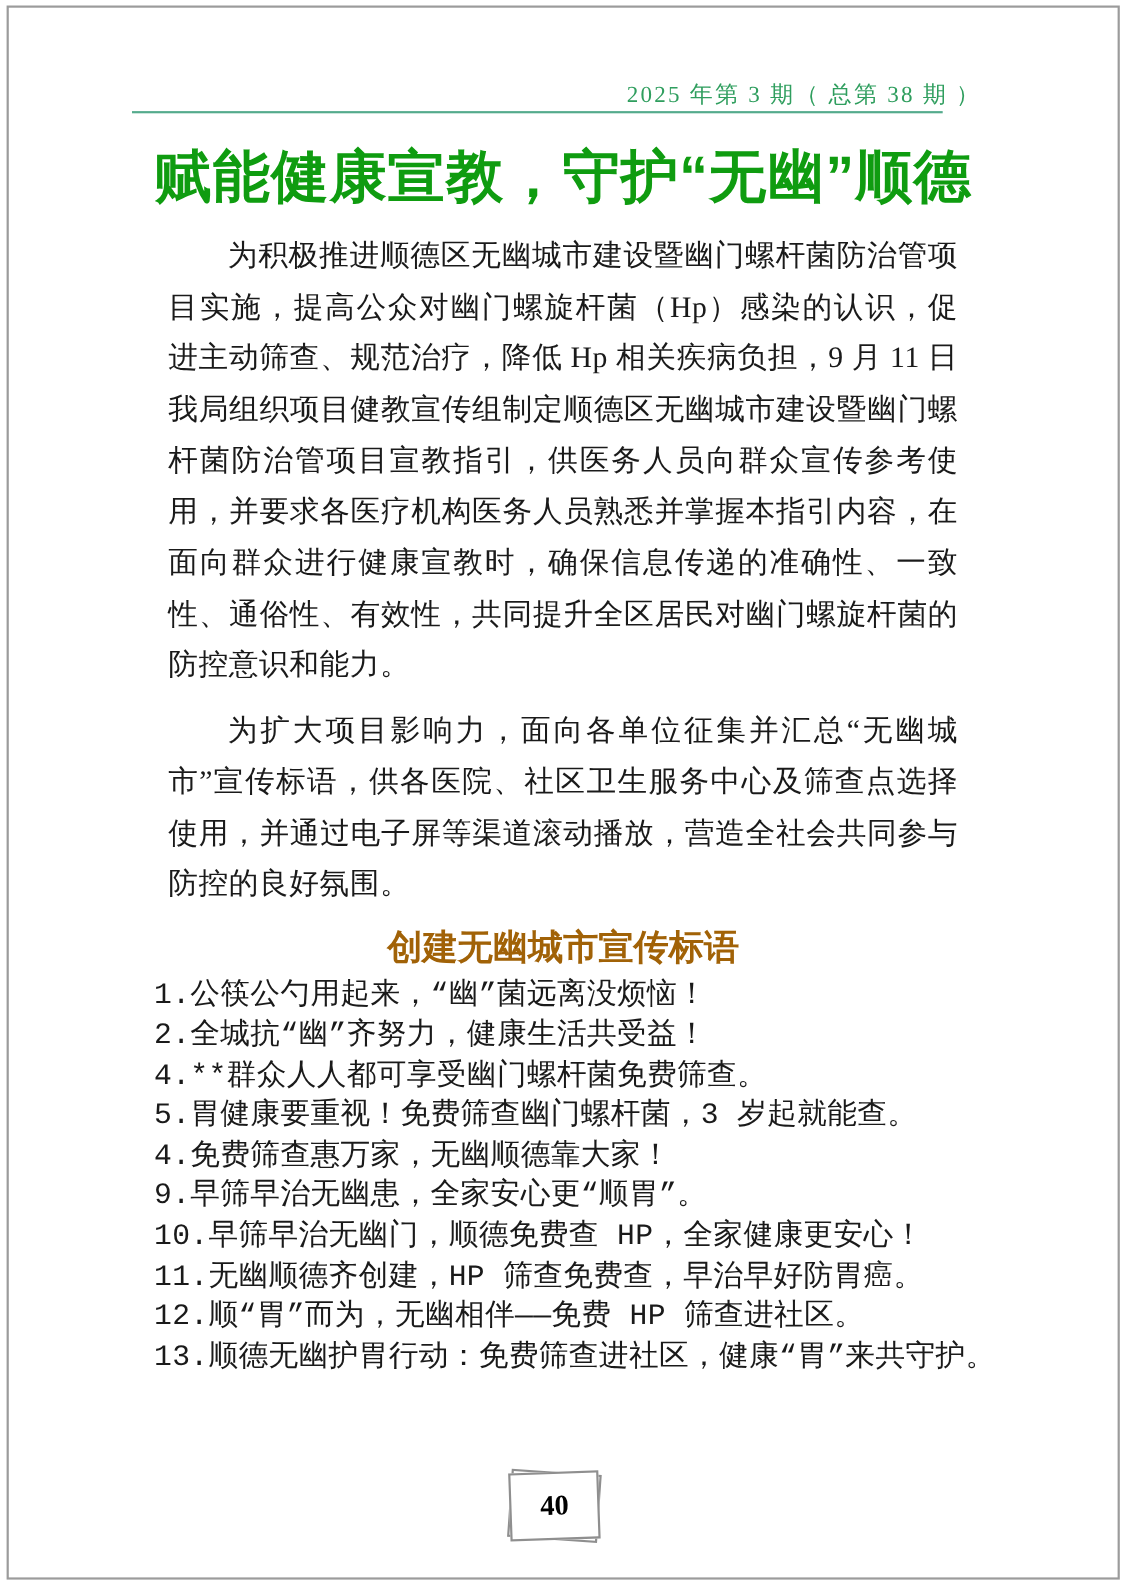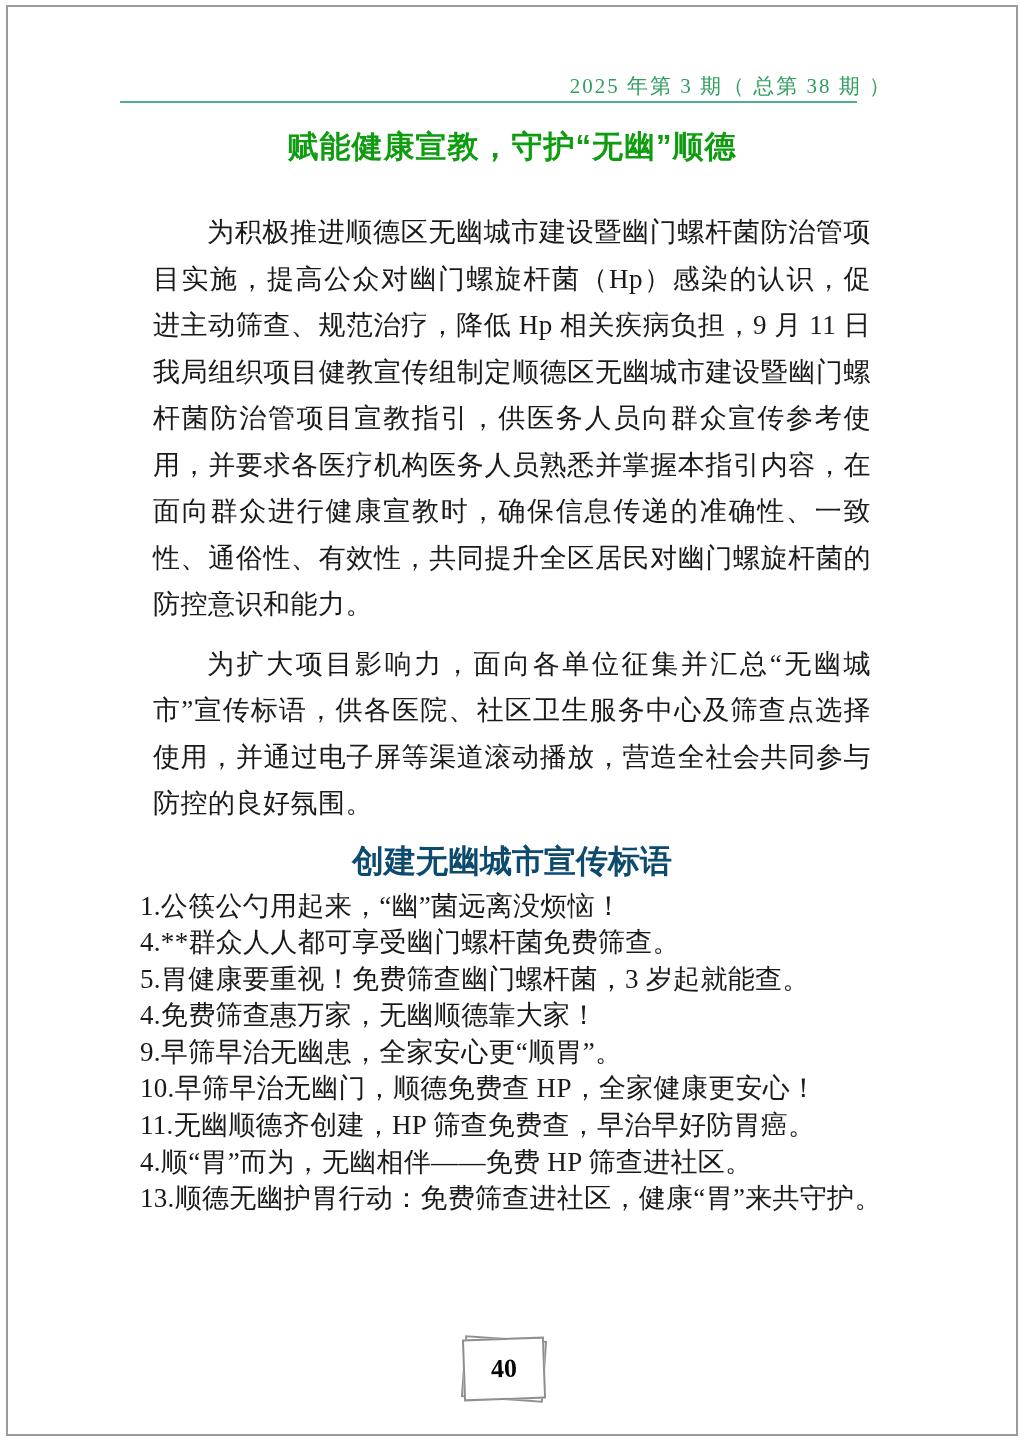--- a/index.html
+++ b/index.html
@@ -39,21 +39,21 @@
     width:737px;height:2px;
     background:var(--rule-green,#55ab8d);
   }
   .doc-title{
     position:absolute;
     top:126px;left:0;width:100%;
     margin:0;
     text-align:center;
     font-family:"Liberation Sans","DejaVu Sans",sans-serif;
     font-weight:700;
-    font-size:31px;
+    font-size:52px;
     letter-spacing:1px;
     color:var(--title-green,#0f9c10);
   }
   .content{
     position:absolute;
     left:140px;right:140px;top:196px;
   }
   .body-paragraph{
     margin:13px;
     font-size:27px;
@@ -61,28 +61,29 @@
     text-align:justify;
     text-indent:2em;
     letter-spacing:0.5px;
   }
   .slogan-heading{
     margin:6px 0 4px 0;
     text-align:center;
     font-family:"Liberation Sans","DejaVu Sans",sans-serif;
     font-weight:700;
     font-size:32px;
-    color:#0c4a6e;
+    color:#a16207;
   }
   .slogan-list{margin:0;padding:0;list-style:none;}
   .slogan-item{
     font-size:27px;
     line-height:36.6px;
     white-space:nowrap;
     letter-spacing:0.3px;
+    font-family:Liberation Mono, monospace;
   }
   .credit-line{
     margin-top:10px;
     text-align:right;
     font-size:24px;
     line-height:34px;
     letter-spacing:1px;
   }
   .pagenum-wrap{
     position:absolute;
@@ -118,27 +119,28 @@
 <h1 class="doc-title">赋能健康宣教，守护“无幽”顺德</h1>
 
 <div class="content">
   <p class="body-paragraph">为积极推进顺德区无幽城市建设暨幽门螺杆菌防治管项目实施，提高公众对幽门螺旋杆菌（Hp）感染的认识，促进主动筛查、规范治疗，降低 Hp 相关疾病负担，9 月 11 日我局组织项目健教宣传组制定顺德区无幽城市建设暨幽门螺杆菌防治管项目宣教指引，供医务人员向群众宣传参考使用，并要求各医疗机构医务人员熟悉并掌握本指引内容，在面向群众进行健康宣教时，确保信息传递的准确性、一致性、通俗性、有效性，共同提升全区居民对幽门螺旋杆菌的防控意识和能力。</p>
   <p class="body-paragraph">为扩大项目影响力，面向各单位征集并汇总“无幽城市”宣传标语，供各医院、社区卫生服务中心及筛查点选择使用，并通过电子屏等渠道滚动播放，营造全社会共同参与防控的良好氛围。</p>
 
   <h2 class="slogan-heading">创建无幽城市宣传标语</h2>
 
   <div class="slogan-list">
     <div class="slogan-item">1.公筷公勺用起来，“幽”菌远离没烦恼！</div>
+    <div class="slogan-item">2.全城抗“幽”齐努力，健康生活共受益！</div>
     <div class="slogan-item">4.**群众人人都可享受幽门螺杆菌免费筛查。</div>
     <div class="slogan-item">5.胃健康要重视！免费筛查幽门螺杆菌，3 岁起就能查。</div>
     <div class="slogan-item">4.免费筛查惠万家，无幽顺德靠大家！</div>
     <div class="slogan-item">9.早筛早治无幽患，全家安心更“顺胃”。</div>
     <div class="slogan-item">10.早筛早治无幽门，顺德免费查 HP，全家健康更安心！</div>
     <div class="slogan-item">11.无幽顺德齐创建，HP 筛查免费查，早治早好防胃癌。</div>
-    <div class="slogan-item">4.顺“胃”而为，无幽相伴——免费 HP 筛查进社区。</div>
+    <div class="slogan-item">12.顺“胃”而为，无幽相伴——免费 HP 筛查进社区。</div>
     <div class="slogan-item">13.顺德无幽护胃行动：免费筛查进社区，健康“胃”来共守护。</div>
   </div>
 
 </div>
 
 <div class="pagenum-wrap">
   <div class="pagenum-rect pagenum-back"></div>
   <div class="pagenum-rect pagenum-front">
     <span class="pagenum-text">40</span>
   </div>

